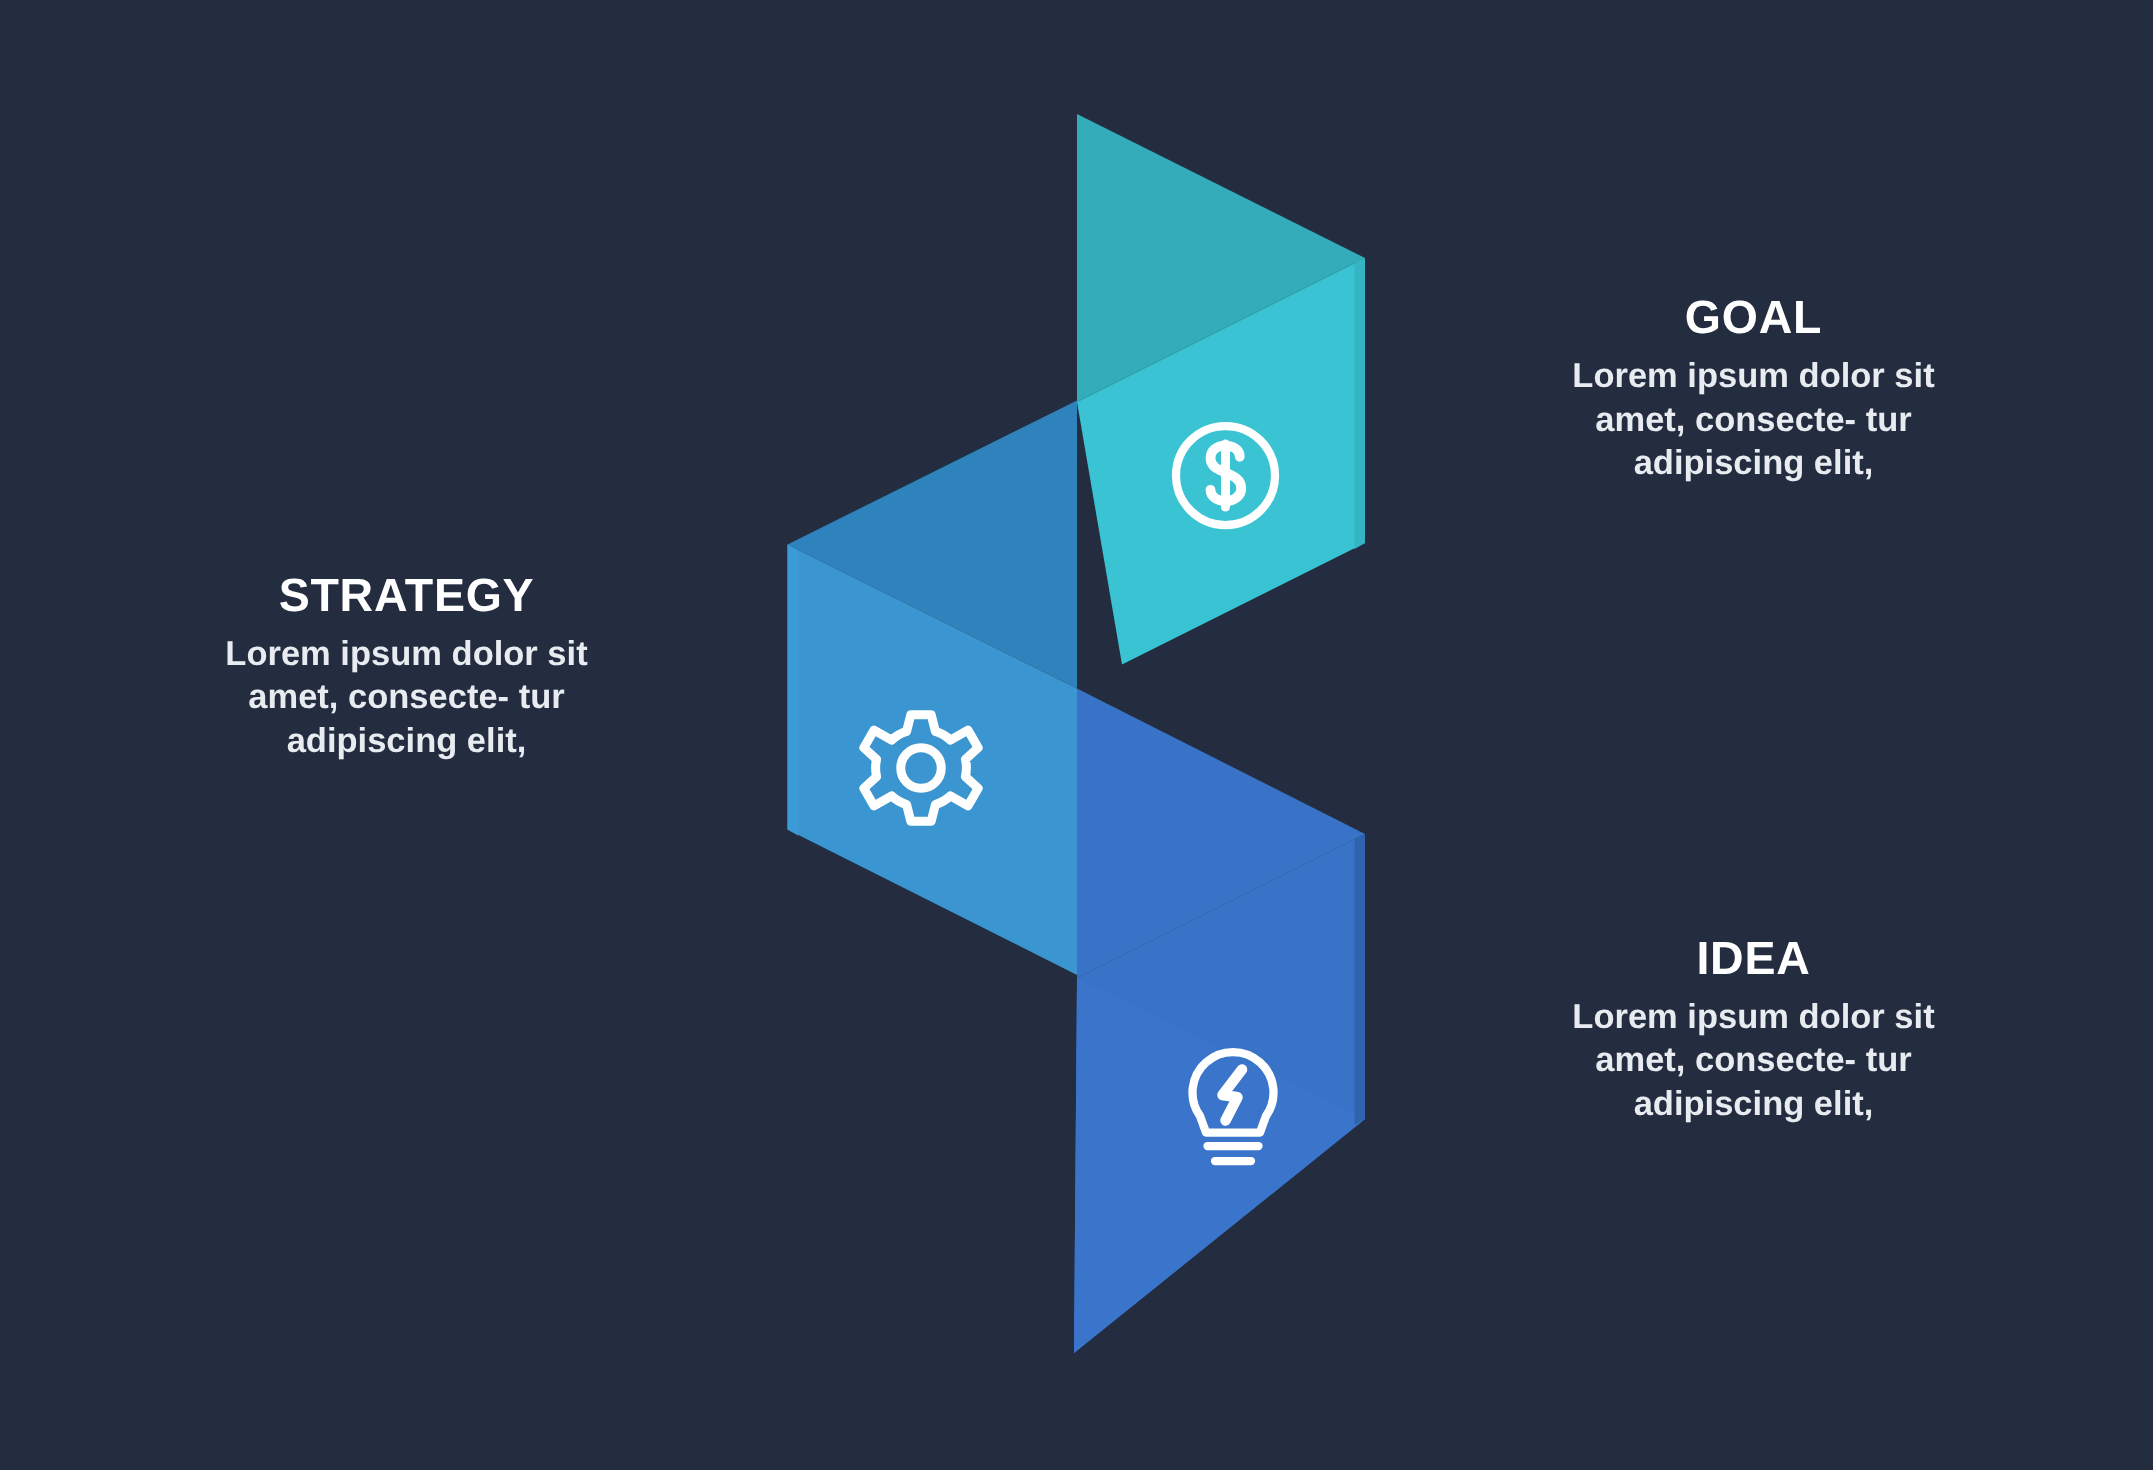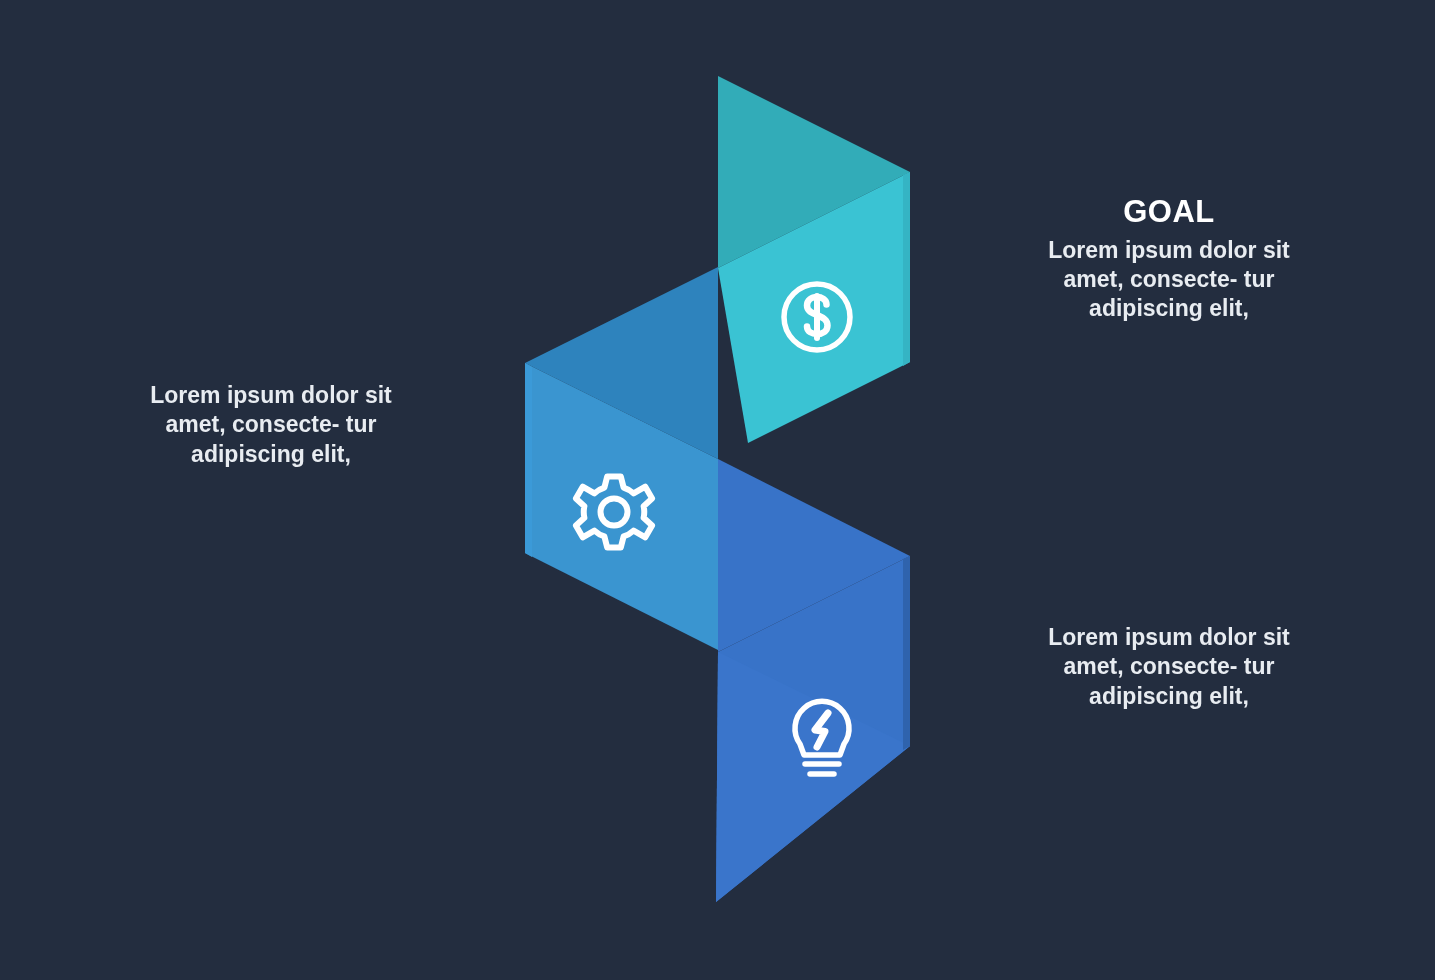--- a/index.html
+++ b/index.html
@@ -114,20 +114,22 @@
       <path d="M6 -18 L-7 -1 L3 0.5 L-5 16" stroke-width="7"></path>
     </g>
   </svg>
 
   <div class="text-block" id="block-goal">
     <div class="tb-title">GOAL</div>
     <div class="tb-body">Lorem ipsum dolor sit amet, consecte- tur adipiscing elit,</div>
   </div>
 
   <div class="text-block" id="block-strategy">
+    <div class="tb-title">STRATEGY</div>
     <div class="tb-body">Lorem ipsum dolor sit amet, consecte- tur adipiscing elit,</div>
   </div>
 
   <div class="text-block" id="block-idea">
+    <div class="tb-title">IDEA</div>
     <div class="tb-body">Lorem ipsum dolor sit amet, consecte- tur adipiscing elit,</div>
   </div>
 
 </div>
 
 </body></html>

